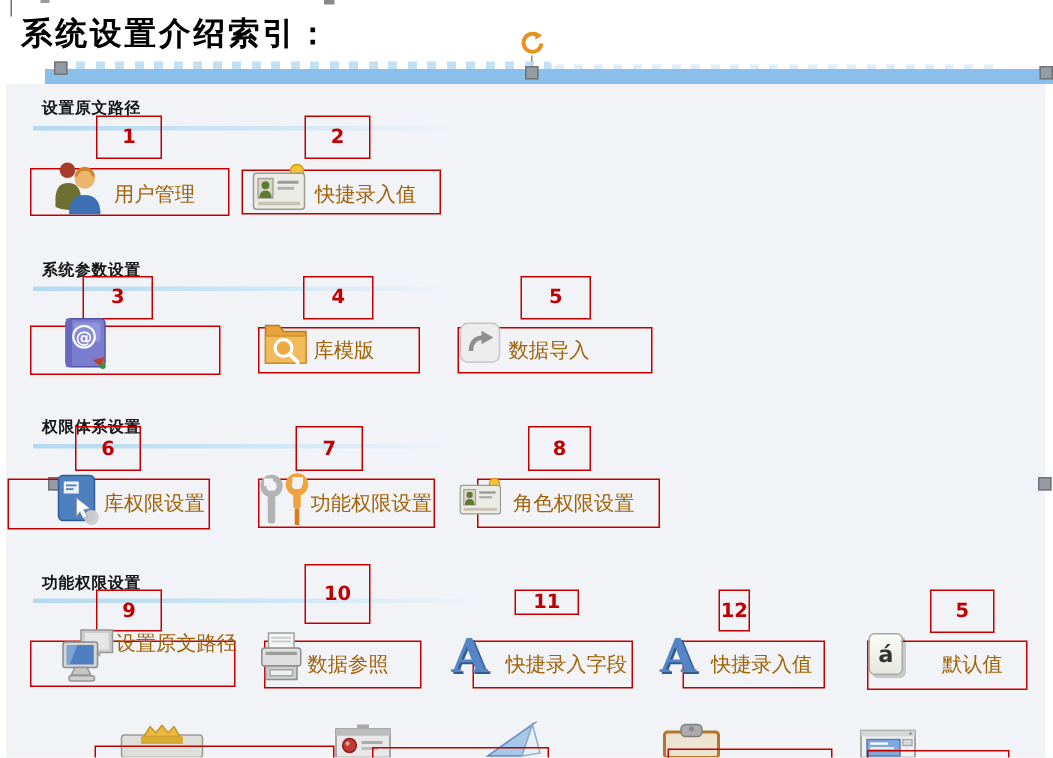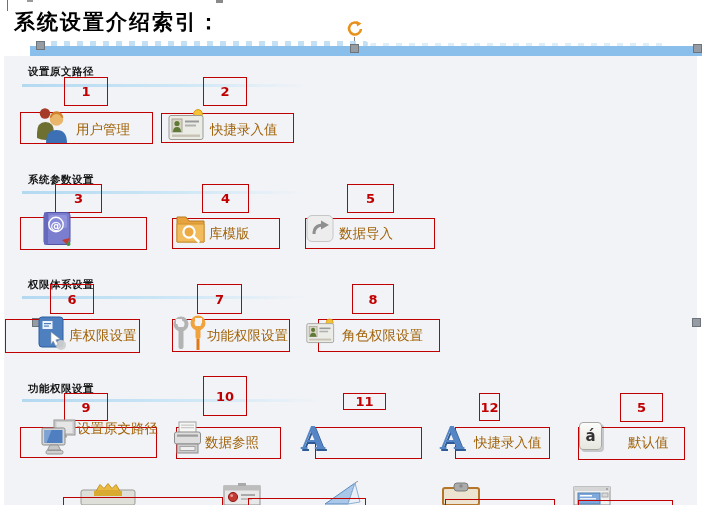--- a/index.html
+++ b/index.html
@@ -256,20 +256,21 @@
       <rect x="4" y="23" width="21" height="9" fill="#cdcdcd" stroke="#8d8d8d"></rect>
       <rect x="7" y="25.5" width="15" height="4" fill="#efefef" stroke="#a5a5a5"></rect>
     </svg>
     </span>
   <span class="abs item-label" style="left:32px;top:14px">数据参照</span>
 </div>
 
 <div class="abs item-rect" style="left:315px;top:427px;width:107px;height:32px"></div>
 <div class="abs" style="left:301px;top:422px;width:122px;height:36px">
   <span class="abs letterA" style="left:0;top:1px">A</span>
+  <span class="abs item-label" style="left:36px;top:12px">快捷录入字段</span>
 </div>
 
 <div class="abs item-rect" style="left:455px;top:427px;width:95px;height:32px"></div>
 <div class="abs" style="left:440px;top:422px;width:110px;height:36px">
   <span class="abs letterA" style="left:0;top:1px">A</span>
   <span class="abs item-label" style="left:34px;top:12px">快捷录入值</span>
 </div>
 
 <div class="abs item-rect" style="left:578px;top:427px;width:107px;height:33px"></div>
 <div class="abs" style="left:579px;top:420px;width:100px;height:36px">

